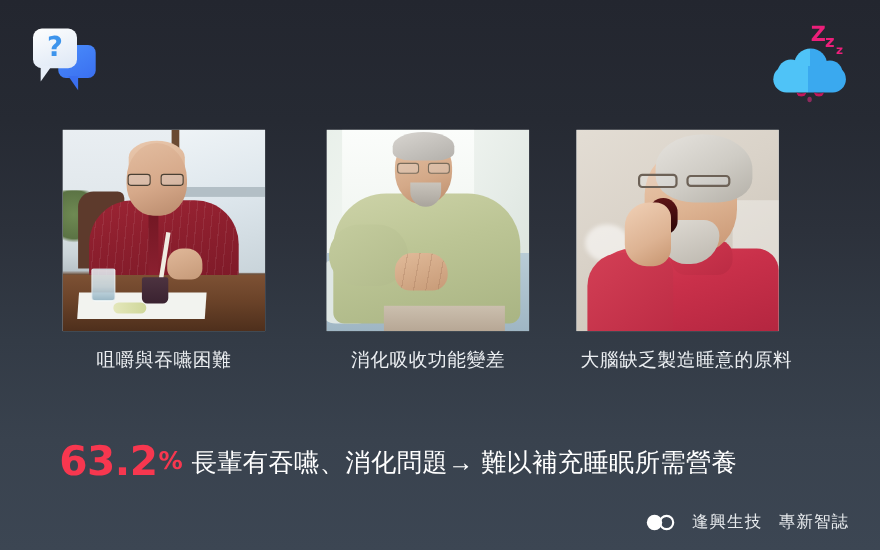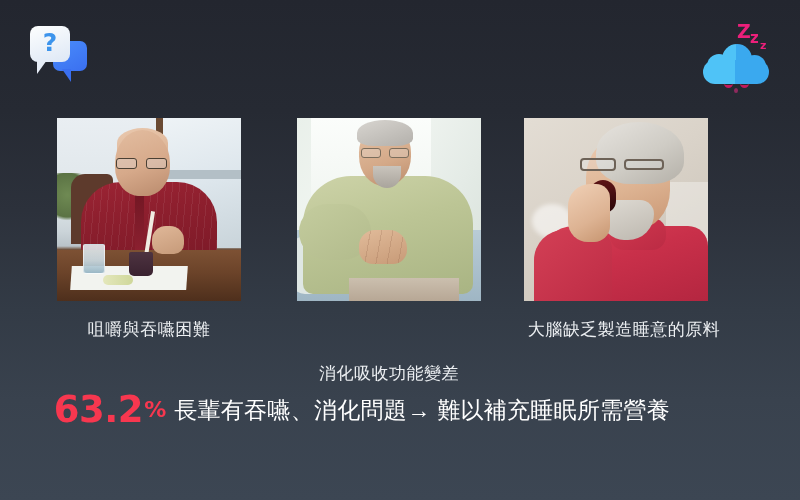--- a/index.html
+++ b/index.html
@@ -444,30 +444,31 @@
   }
   .caption {
     position: absolute;
     top: 0;
     color: #eceff2;
     font-size: 17px;
     line-height: 24px;
     text-align: center;
     white-space: nowrap;
     letter-spacing: 0.5px;
+    font-family: Liberation Mono, monospace;
   }
   .cap-1 { left: 57px;  width: 184px; }
-  .cap-2 { left: 287px; width: 204px; margin-top: 44px; }
+  .cap-2 { left: 287px; width: 204px; }
   .cap-3 { left: 524px; width: 200px; }
 
   
   .statline {
     position: absolute;
     left: 0;
-    top: 388px;
+    top: 398px;
     width: 724px;
     height: 44px;
     text-align: center;
     white-space: nowrap;
   }
   .stat-num {
     display: inline-block;
     color: #f7374f;
     font-size: 37px;
     font-weight: bold;
@@ -634,14 +635,22 @@
   <div class="captions">
     <div class="caption cap-1">咀嚼與吞嚥困難</div>
     <div class="caption cap-2">消化吸收功能變差</div>
     <div class="caption cap-3">大腦缺乏製造睡意的原料</div>
   </div>
 
   <div class="statline">
     <span class="stat-num">63.2</span><span class="stat-pct">%</span><span class="stat-text">長輩有吞嚥、消化問題→ 難以補充睡眠所需營養</span>
   </div>
 
+  <div class="footer">
+    <div class="logo-mark">
+      <div class="logo-dot-solid"></div>
+      <div class="logo-dot-ring"></div>
+    </div>
+    <div class="footer-brand">逢興生技</div>
+    <div class="footer-sub">專新智誌</div>
+  </div>
 
 </div>
 
 </body></html>

